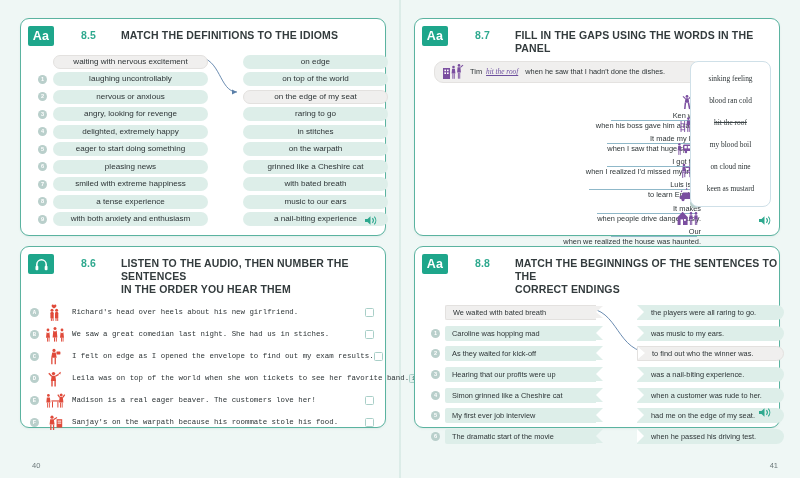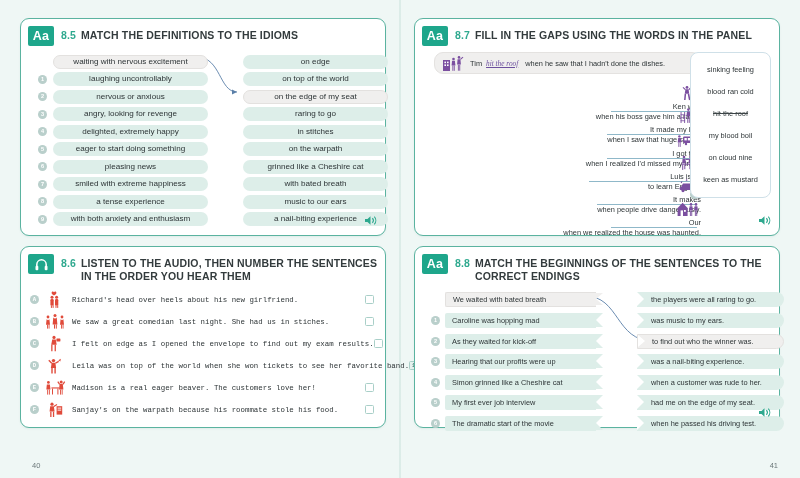--- a/index.html
+++ b/index.html
@@ -31,20 +31,21 @@
     border-radius:9px;
     box-sizing:border-box;
     position:relative;
     box-shadow:0 1px 2px rgba(90,150,140,.10);
   }
 
   
   .card-head{
     display:flex;align-items:flex-start;
     padding:7px 0 2px 7px;
+    gap:20px;
   }
   .badge{
     width:26px;height:20px;
     background:#1ea68b;
     color:#fff;
     border-radius:2px;
     font-size:12.5px;
     font-weight:bold;
     display:flex;align-items:center;justify-content:center;
     flex:0 0 auto;
@@ -180,21 +181,21 @@
     position:absolute;right:8px;top:4px;
     width:81px;
     background:#fff;
     border:1px solid #cfe0e8;
     border-radius:8px;
     padding:6px 2px;
     box-sizing:border-box;
   }
   .word{
     font-size:7.4px;color:#2d3436;text-align:center;
-    height:22px;line-height:22px;white-space:nowrap;
+    height:22px;line-height:22px;white-space:nowrap;font-family:Liberation Serif, serif;
   }
   .word.used{text-decoration:line-through;color:#3c4446;}
 
   
   #card88{height:182px;margin-top:10px;}
   .ex88{position:relative;padding:4px 9px 2px 19px;height:148px;}
   .col88L{position:absolute;left:16px;top:5px;width:165px;}
   .col88R{position:absolute;left:222px;top:5px;width:147px;}
   .cell88{height:20.6px;display:flex;align-items:center;}
   .cell88 .num{margin-right:5px;}

